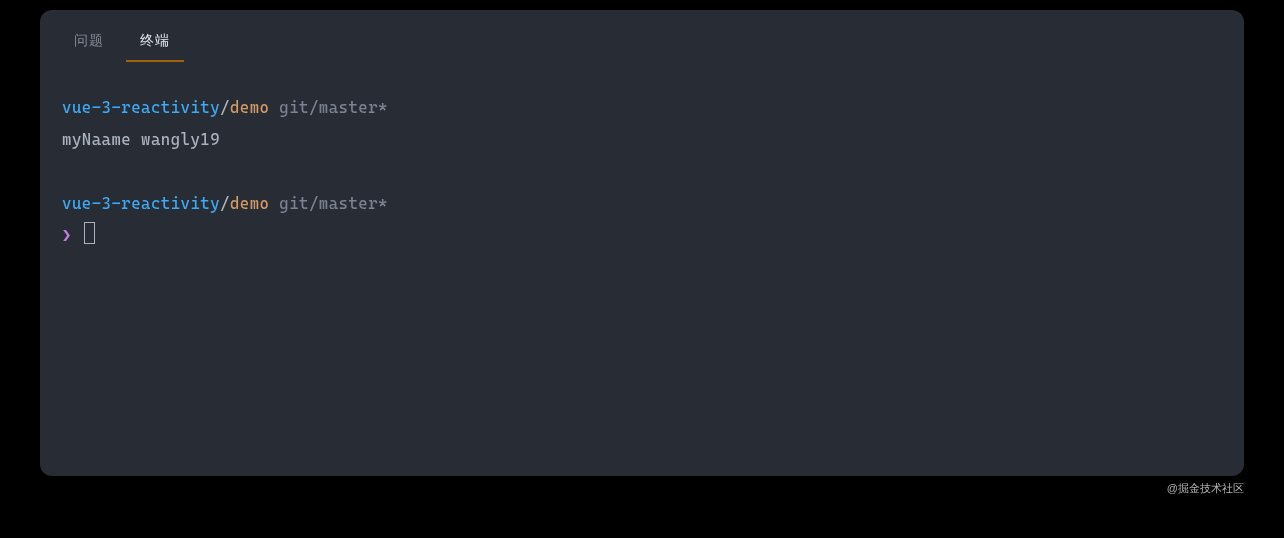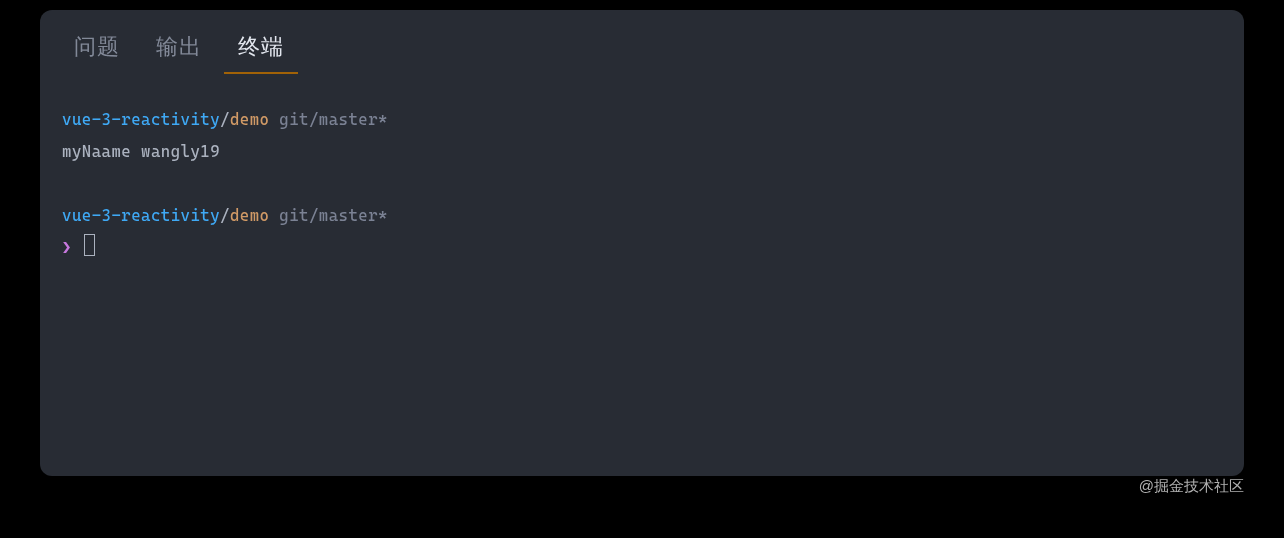--- a/index.html
+++ b/index.html
@@ -26,21 +26,21 @@
       padding-top: 8px;
     }
     .tabs {
       display: flex;
       align-items: center;
       padding: 8px 20px 0 20px;
       gap: 8px;
     }
     .tab {
       padding: 6px 14px 10px 14px;
-      font-size: 22px;
+      font-size: 14px;
       color: #828998;
       cursor: pointer;
       font-family: Liberation Sans, sans-serif;
       letter-spacing: 1px;
       border-bottom: 2px solid transparent;
     }
     .tab.active {
       color: #e2e6ee;
       border-bottom: 2px solid #a16207;
     }
@@ -67,34 +67,33 @@
       height: 22px;
       border: 1.5px solid #abb2bf;
       vertical-align: -3px;
       margin-left: 2px;
     }
     .watermark {
       position: absolute;
       bottom: 42px;
       right: 40px;
       color: #b0b0b0;
-      font-size: 15px;
+      font-size: 11px;
       font-family: -apple-system, BlinkMacSystemFont, "Segoe UI", "PingFang SC", sans-serif;
     }
     .spacer {
       height: 32px;
     }
   </style>
 </head>
 <body>
 
 <div class="panel">
   <div class="tabs">
     <div class="tab">问题</div>
-    <div class="tab">输出</div>
     <div class="tab active">终端</div>
   </div>
 
   <div class="terminal-body">
     <div class="line"><span class="blue">vue-3-reactivity</span><span class="slash">/</span><span class="orange">demo</span><span class="gray"> git/master*</span></div>
     <div class="line text">myNaame wangly19</div>
     <div class="spacer"></div>
     <div class="line"><span class="blue">vue-3-reactivity</span><span class="slash">/</span><span class="orange">demo</span><span class="gray"> git/master*</span></div>
     <div class="line"><span class="magenta">❯</span> <span class="cursor-box"></span></div>
   </div>

